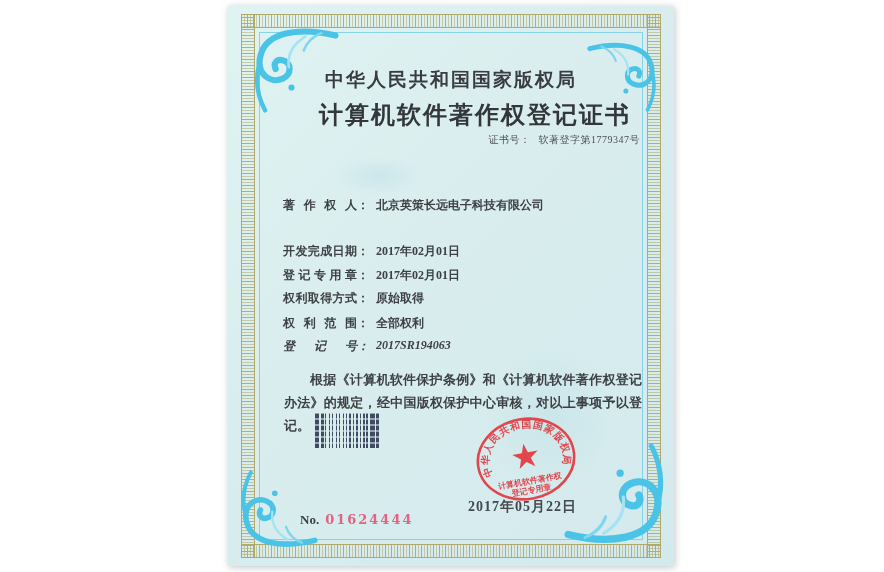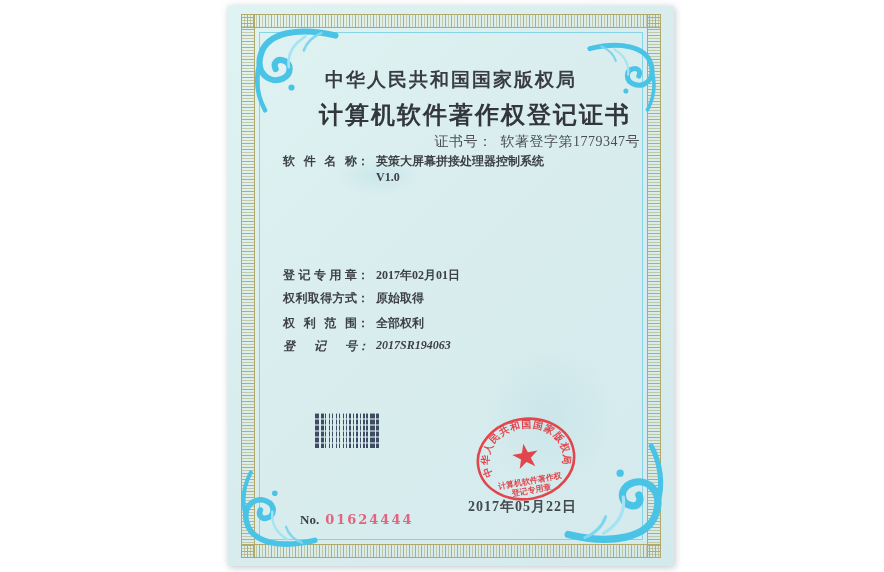--- a/index.html
+++ b/index.html
@@ -51,21 +51,21 @@
        background:radial-gradient(closest-side,rgba(130,195,215,.18),rgba(130,195,215,0));}
   .authority{
     position:absolute;left:0;right:0;top:61px;text-align:center;
     font-size:19px;font-weight:700;letter-spacing:2px;color:#393d41;
   }
   .doc-title{
     position:absolute;left:0;right:0;top:93px;text-align:center;
     font-size:24px;font-weight:700;letter-spacing:2px;color:#33373b;margin-left:48px;
   }
   .certno{
-    position:absolute;right:34px;top:127px;font-size:14px;color:#4a4e54;
+    position:absolute;right:34px;top:127px;font-size:10px;color:#4a4e54;
     letter-spacing:.5px;
   }
   .certno .lbl{margin-right:8px;}
   .frow{position:absolute;left:55px;font-size:12px;font-weight:700;color:#3d4145;white-space:nowrap;}
   .flabel{display:inline-block;width:74px;text-align:justify;text-align-last:justify;vertical-align:top;}
   .colon{display:inline-block;vertical-align:top;}
   .fvalue{display:inline-block;margin-left:4px;vertical-align:top;font-weight:600;}
   .fvalue .v2{display:block;}
   .r0{top:147px;} .r1{top:191px;} .r2{top:237px;} .r3{top:261px;}
   .r4{top:284px;} .r5{top:309px;} .r6{top:332px;font-style:italic;}
@@ -157,44 +157,46 @@
 
     <div class="wm wm1"></div>
     <div class="wm wm2"></div>
 
     <div class="authority">中华人民共和国国家版权局</div>
     <div class="doc-title">计算机软件著作权登记证书</div>
     <div class="certno">
       <span class="lbl">证书号：</span><span>软著登字第1779347号</span>
     </div>
 
-    <div class="frow r0">
-      <span class="flabel">软件名称</span><span class="colon">：</span>
-      <span class="fvalue">
-        <span>英策大屏幕拼接处理器控制系统</span>
-        <span class="v2">V1.0</span>
-      </span>
+    <div class="frow r1">
+      <span class="flabel">著作权人</span><span class="colon">：</span>
+      <span class="fvalue">北京英策长远电子科技有限公司</span>
+    </div>
+    <div class="frow r2">
+      <span class="flabel">开发完成日期</span><span class="colon">：</span>
+      <span class="fvalue">2017年02月01日</span>
     </div>
     <div class="frow r3">
       <span class="flabel">登记专用章</span><span class="colon">：</span>
       <span class="fvalue">2017年02月01日</span>
     </div>
     <div class="frow r4">
       <span class="flabel">权利取得方式</span><span class="colon">：</span>
       <span class="fvalue">原始取得</span>
     </div>
     <div class="frow r5">
       <span class="flabel">权利范围</span><span class="colon">：</span>
       <span class="fvalue">全部权利</span>
     </div>
     <div class="frow r6">
       <span class="flabel">登记号</span><span class="colon">：</span>
       <span class="fvalue">2017SR194063</span>
     </div>
 
+    <div class="statement">根据《计算机软件保护条例》和《计算机软件著作权登记办法》的规定，经中国版权保护中心审核，对以上事项予以登记。</div>
 
     <div class="barcode"></div>
 
     <div class="seal">
       <svg viewBox="0 0 200 168">
         <g fill="#e4383f" stroke="none" font-family="Liberation Serif, DejaVu Serif, serif" font-weight="bold">
           <ellipse cx="100" cy="84" rx="93" ry="77" fill="none" stroke="#e4383f" stroke-width="5"></ellipse>
           <path id="sealArc" d="M 32,104 A 72,60 0 1 1 168,104" fill="none"></path>
           <text font-size="19" letter-spacing="2">
             <textPath href="#sealArc" startOffset="0">中华人民共和国国家版权局</textPath>

